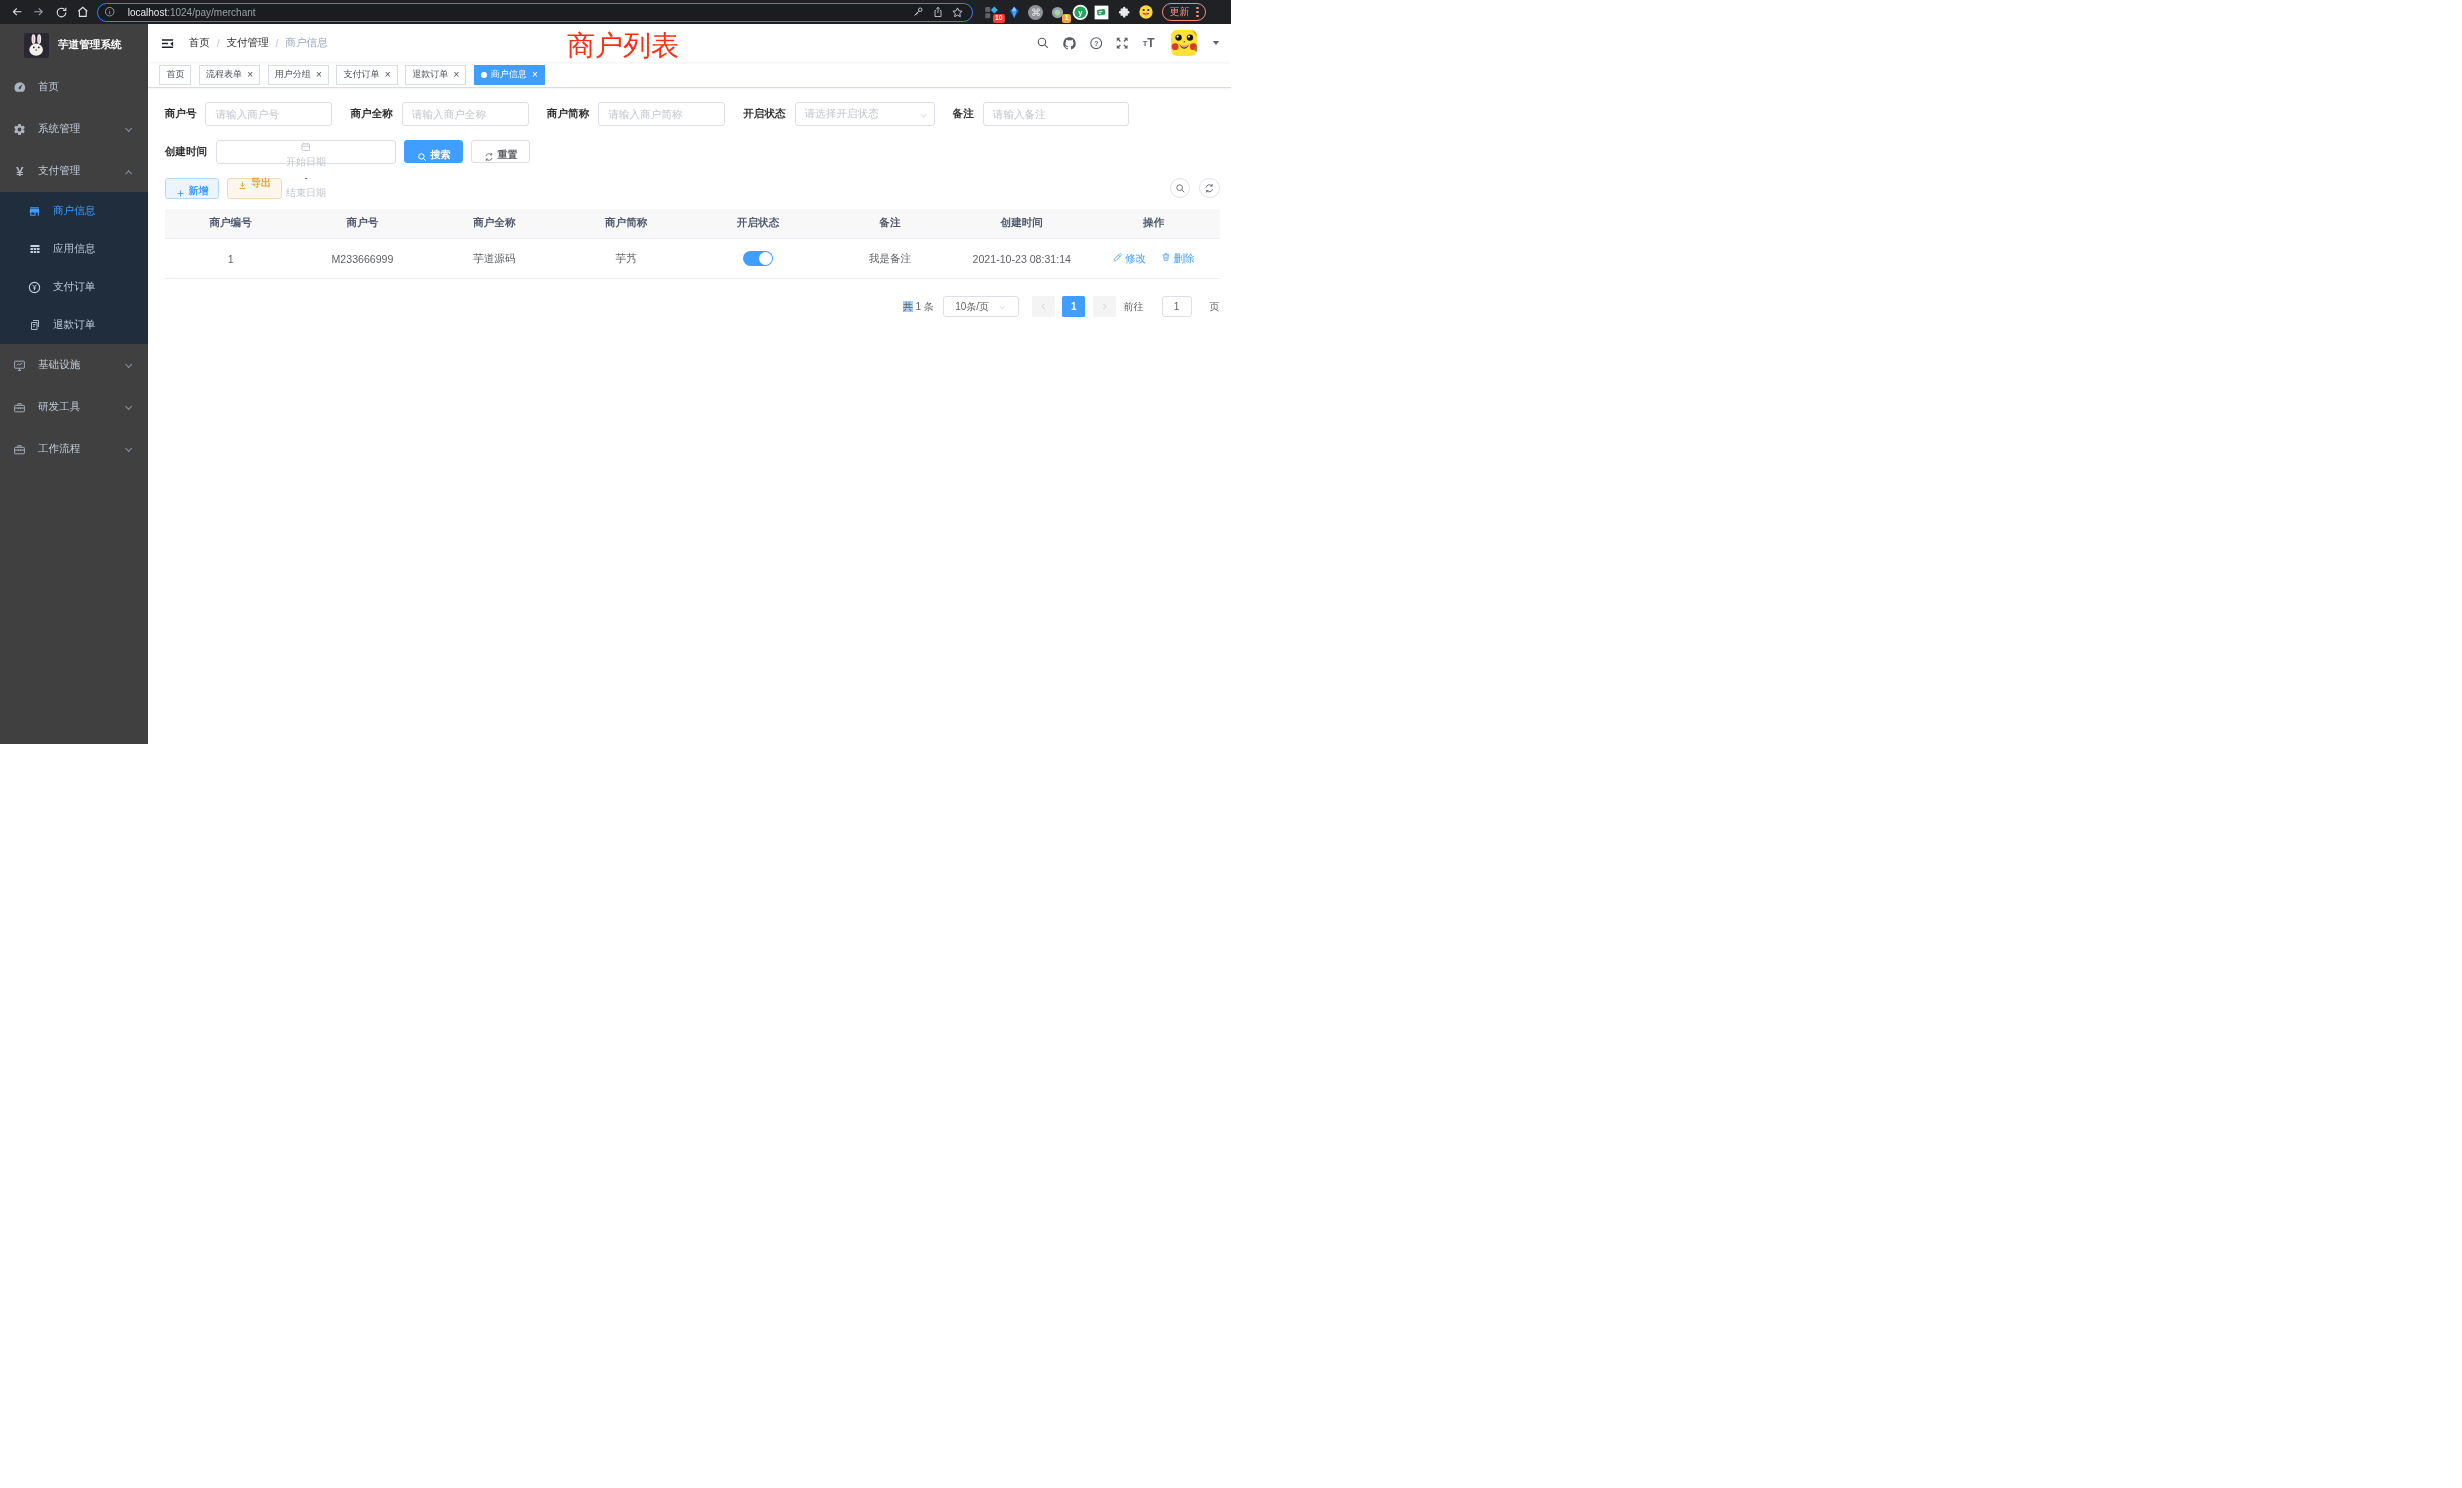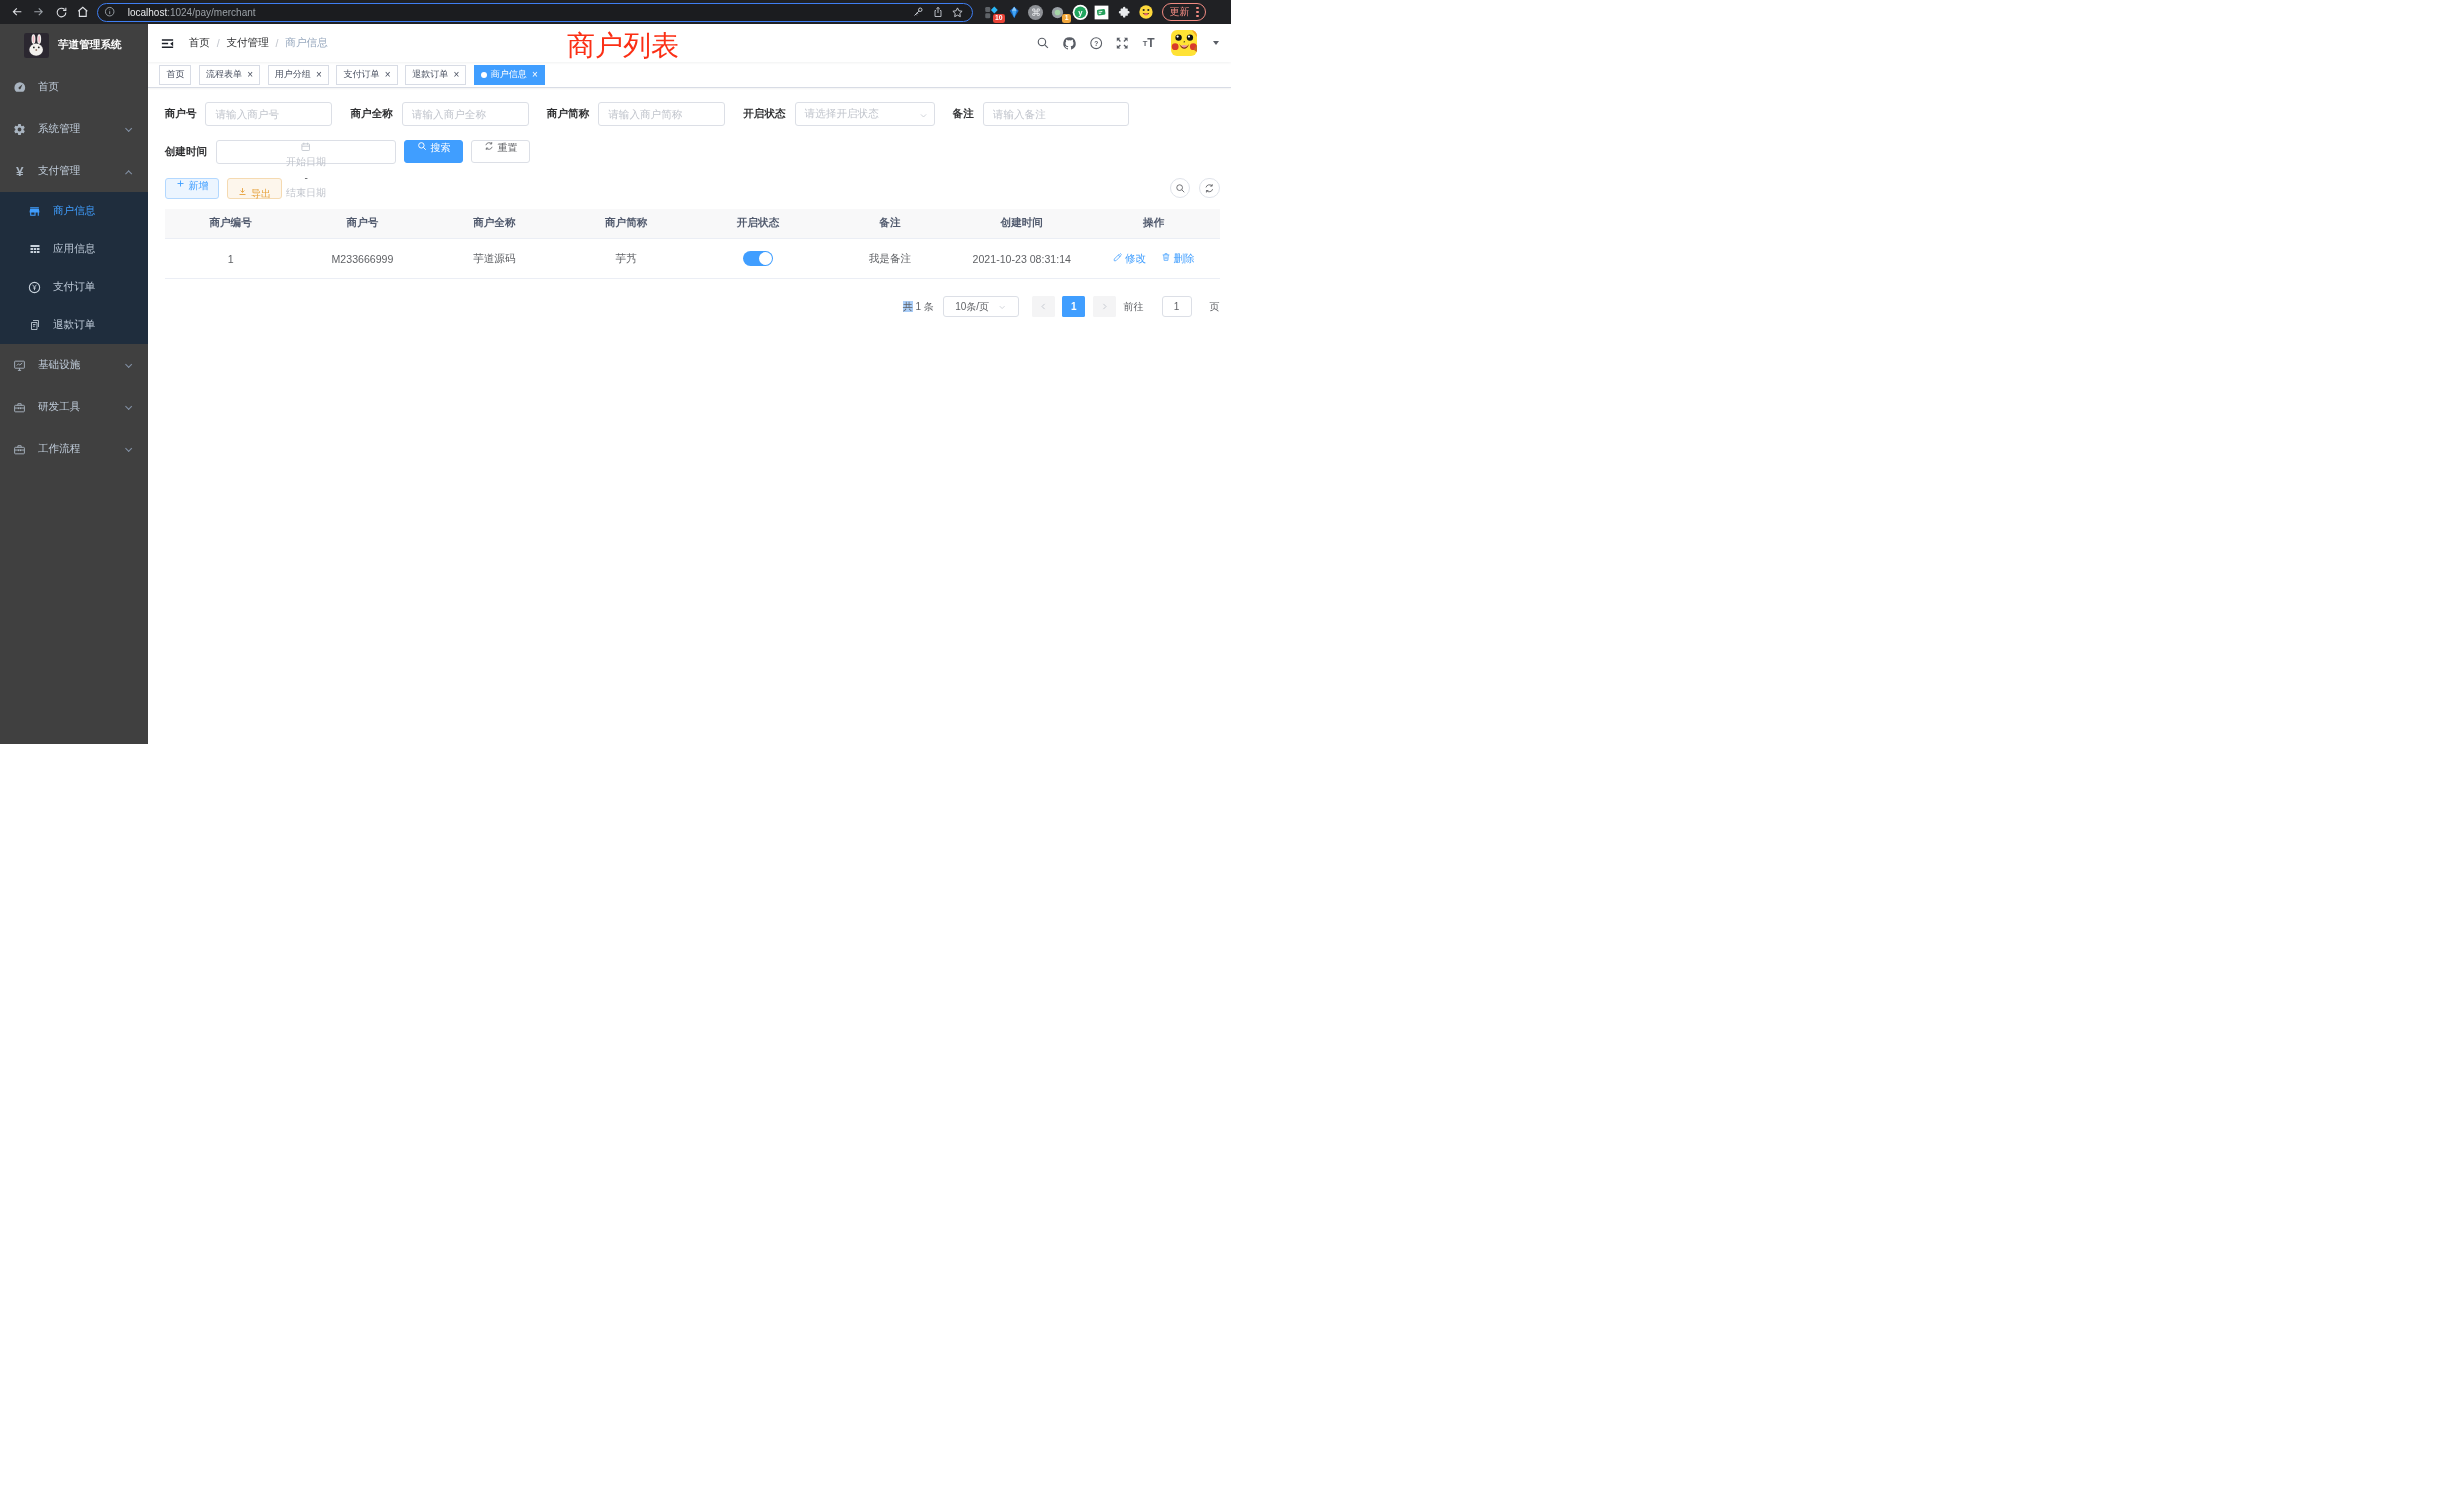--- a/index.html
+++ b/index.html
@@ -98,22 +98,22 @@
   .el-select { position:relative; width:140px; height:24px; border:0.8px solid #dcdfe6;
     border-radius:3px; display:flex; align-items:center; padding:0 21px 0 9px; cursor:pointer; }
   .el-select .ph { color:#c0c4cc; font-size:10.6px; white-space:nowrap; }
   .el-select .sel-chev { position:absolute; right:6px; top:7.6px; color:#c0c4cc; }
   .daterange { width:180px; height:24px; border:0.8px solid #dcdfe6; border-radius:3px;
     display:flex; align-items:center; padding:0 7.6px; gap:3px;flex-direction:column; }
   .daterange .cal { color:#c0c4cc; flex:none; display:flex; }
   .daterange .dph { flex:1; text-align:center; color:#c0c4cc; font-size:10px; }
   .daterange .dsep { color:#606266; font-size:10px; }
 
-  .btn { display:inline-flex; align-items:flex-start; justify-content:center; gap:3.8px;
-    border-radius:3px; font-size:10px; cursor:pointer; white-space:nowrap; }
+  .btn { display:inline-flex; align-items:flex-end; justify-content:center; gap:3.8px;
+    border-radius:3px; font-size:10px; cursor:pointer; white-space:nowrap;font-weight:bold; }
   .btn-primary { background:#409EFF; border:0.8px solid #409EFF; color:#fff; height:23px;
     padding:0 11.4px; margin-left:8.3px; }
   .btn-default { background:#fff; border:0.8px solid #dcdfe6; color:#606266; height:23px;
     padding:0 11.4px; margin-left:8.3px; }
   .btn-plain-blue { background:#ecf5ff; border:0.8px solid #b3d8ff; color:#409EFF; height:21px;
     padding:0 10px; margin-right:7.6px; }
   .btn-plain-warn { background:#fdf6ec; border:0.8px solid #f5dab1; color:#E6A23C; height:21px;
     padding:8px 10px; }
 
   .toolbar { display:flex; align-items:center; margin-bottom:10px; }

